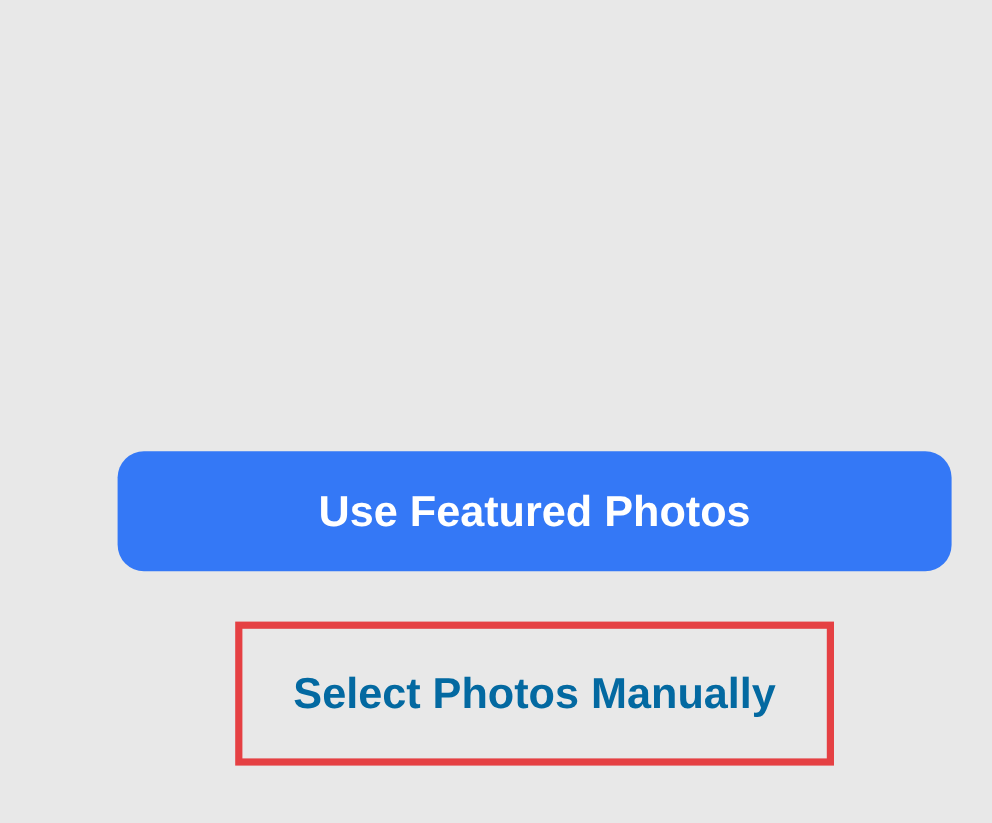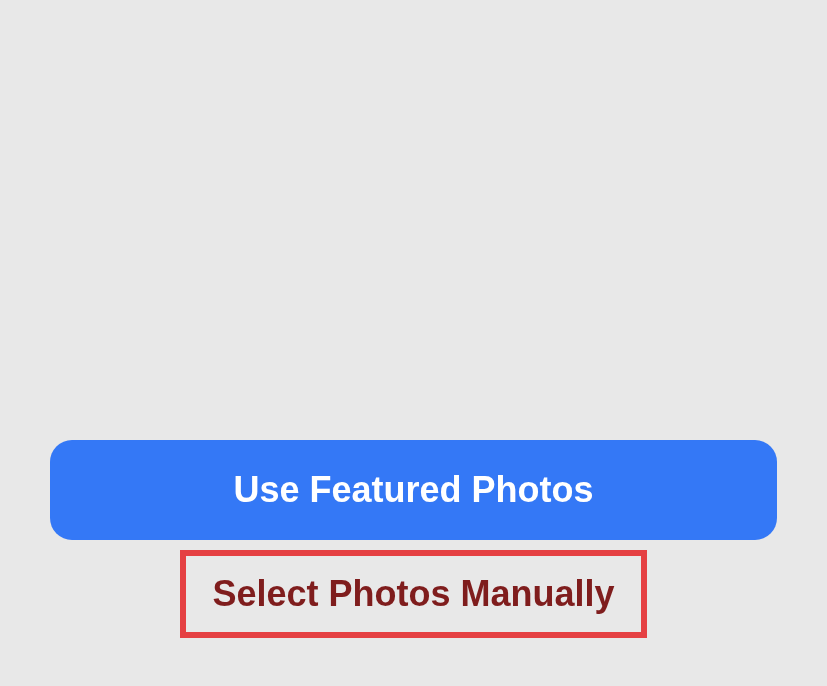--- a/index.html
+++ b/index.html
@@ -1,16 +1,16 @@
 <!DOCTYPE html>
 <html><head>
   <meta charset="utf-8">
   <style>
     * {
-      margin: 0;
+      margin: 16px;
       padding: 0;
       box-sizing: border-box;
     }
     body {
       width: 827px;
       height: 686px;
       background-color: #e8e8e8;
       font-family: -apple-system, BlinkMacSystemFont, 'Segoe UI', sans-serif;
       position: relative;
       overflow: hidden;
@@ -37,21 +37,21 @@
       cursor: pointer;
       font-family: inherit;
     }
     .secondary-button-wrapper {
       border: 6px solid #e54043;
       padding: 0;
     }
     .secondary-button {
       background-color: transparent;
       border: none;
-      color: #7f1d1d;
+      color: #0369a1;
       font-size: 36px;
       font-weight: 600;
       cursor: pointer;
       font-family: inherit;
       padding: 17px 26px;
       display: block;
     }
   </style>
 </head>
 <body>

